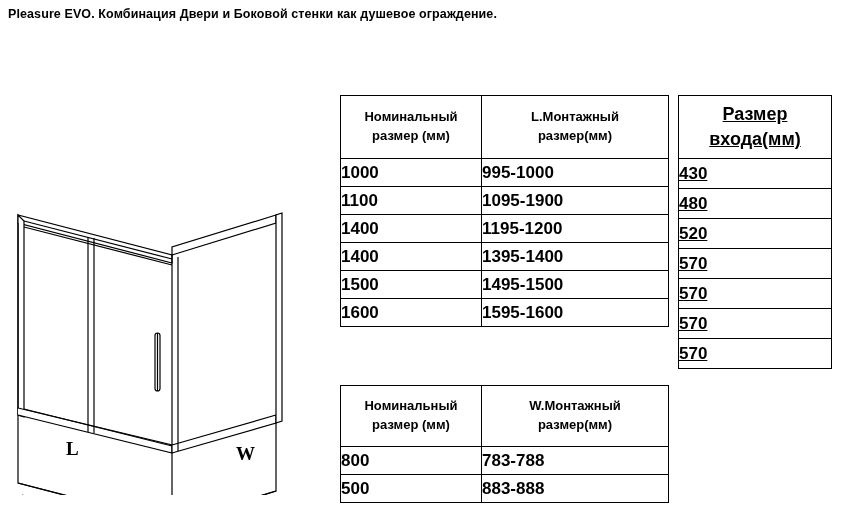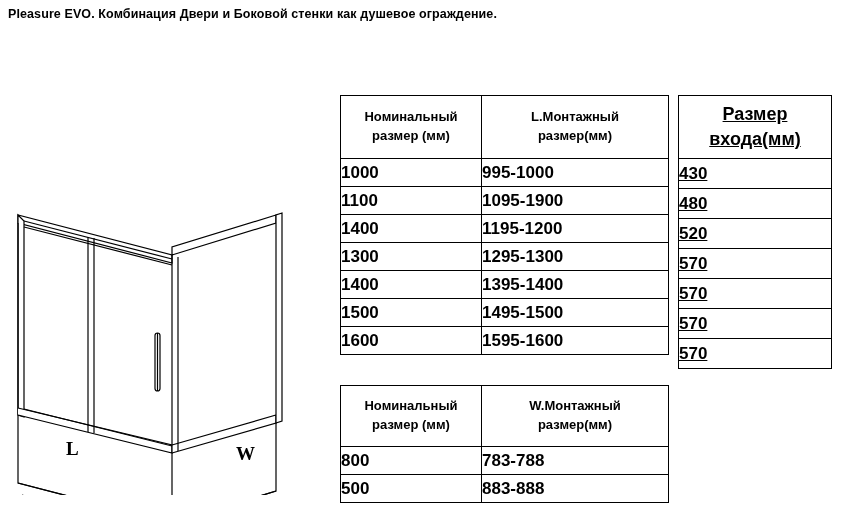--- a/index.html
+++ b/index.html
@@ -172,24 +172,20 @@
     </tr>
     <tr>
       <td>1100</td>
       <td>1095-1900</td>
     </tr>
     <tr>
       <td>1400</td>
       <td>1195-1200</td>
     </tr>
     <tr>
-      <td>1300</td>
-      <td>1295-1300</td>
-    </tr>
-    <tr>
       <td>1400</td>
       <td>1395-1400</td>
     </tr>
     <tr>
       <td>1500</td>
       <td>1495-1500</td>
     </tr>
     <tr>
       <td>1600</td>
       <td>1595-1600</td>

